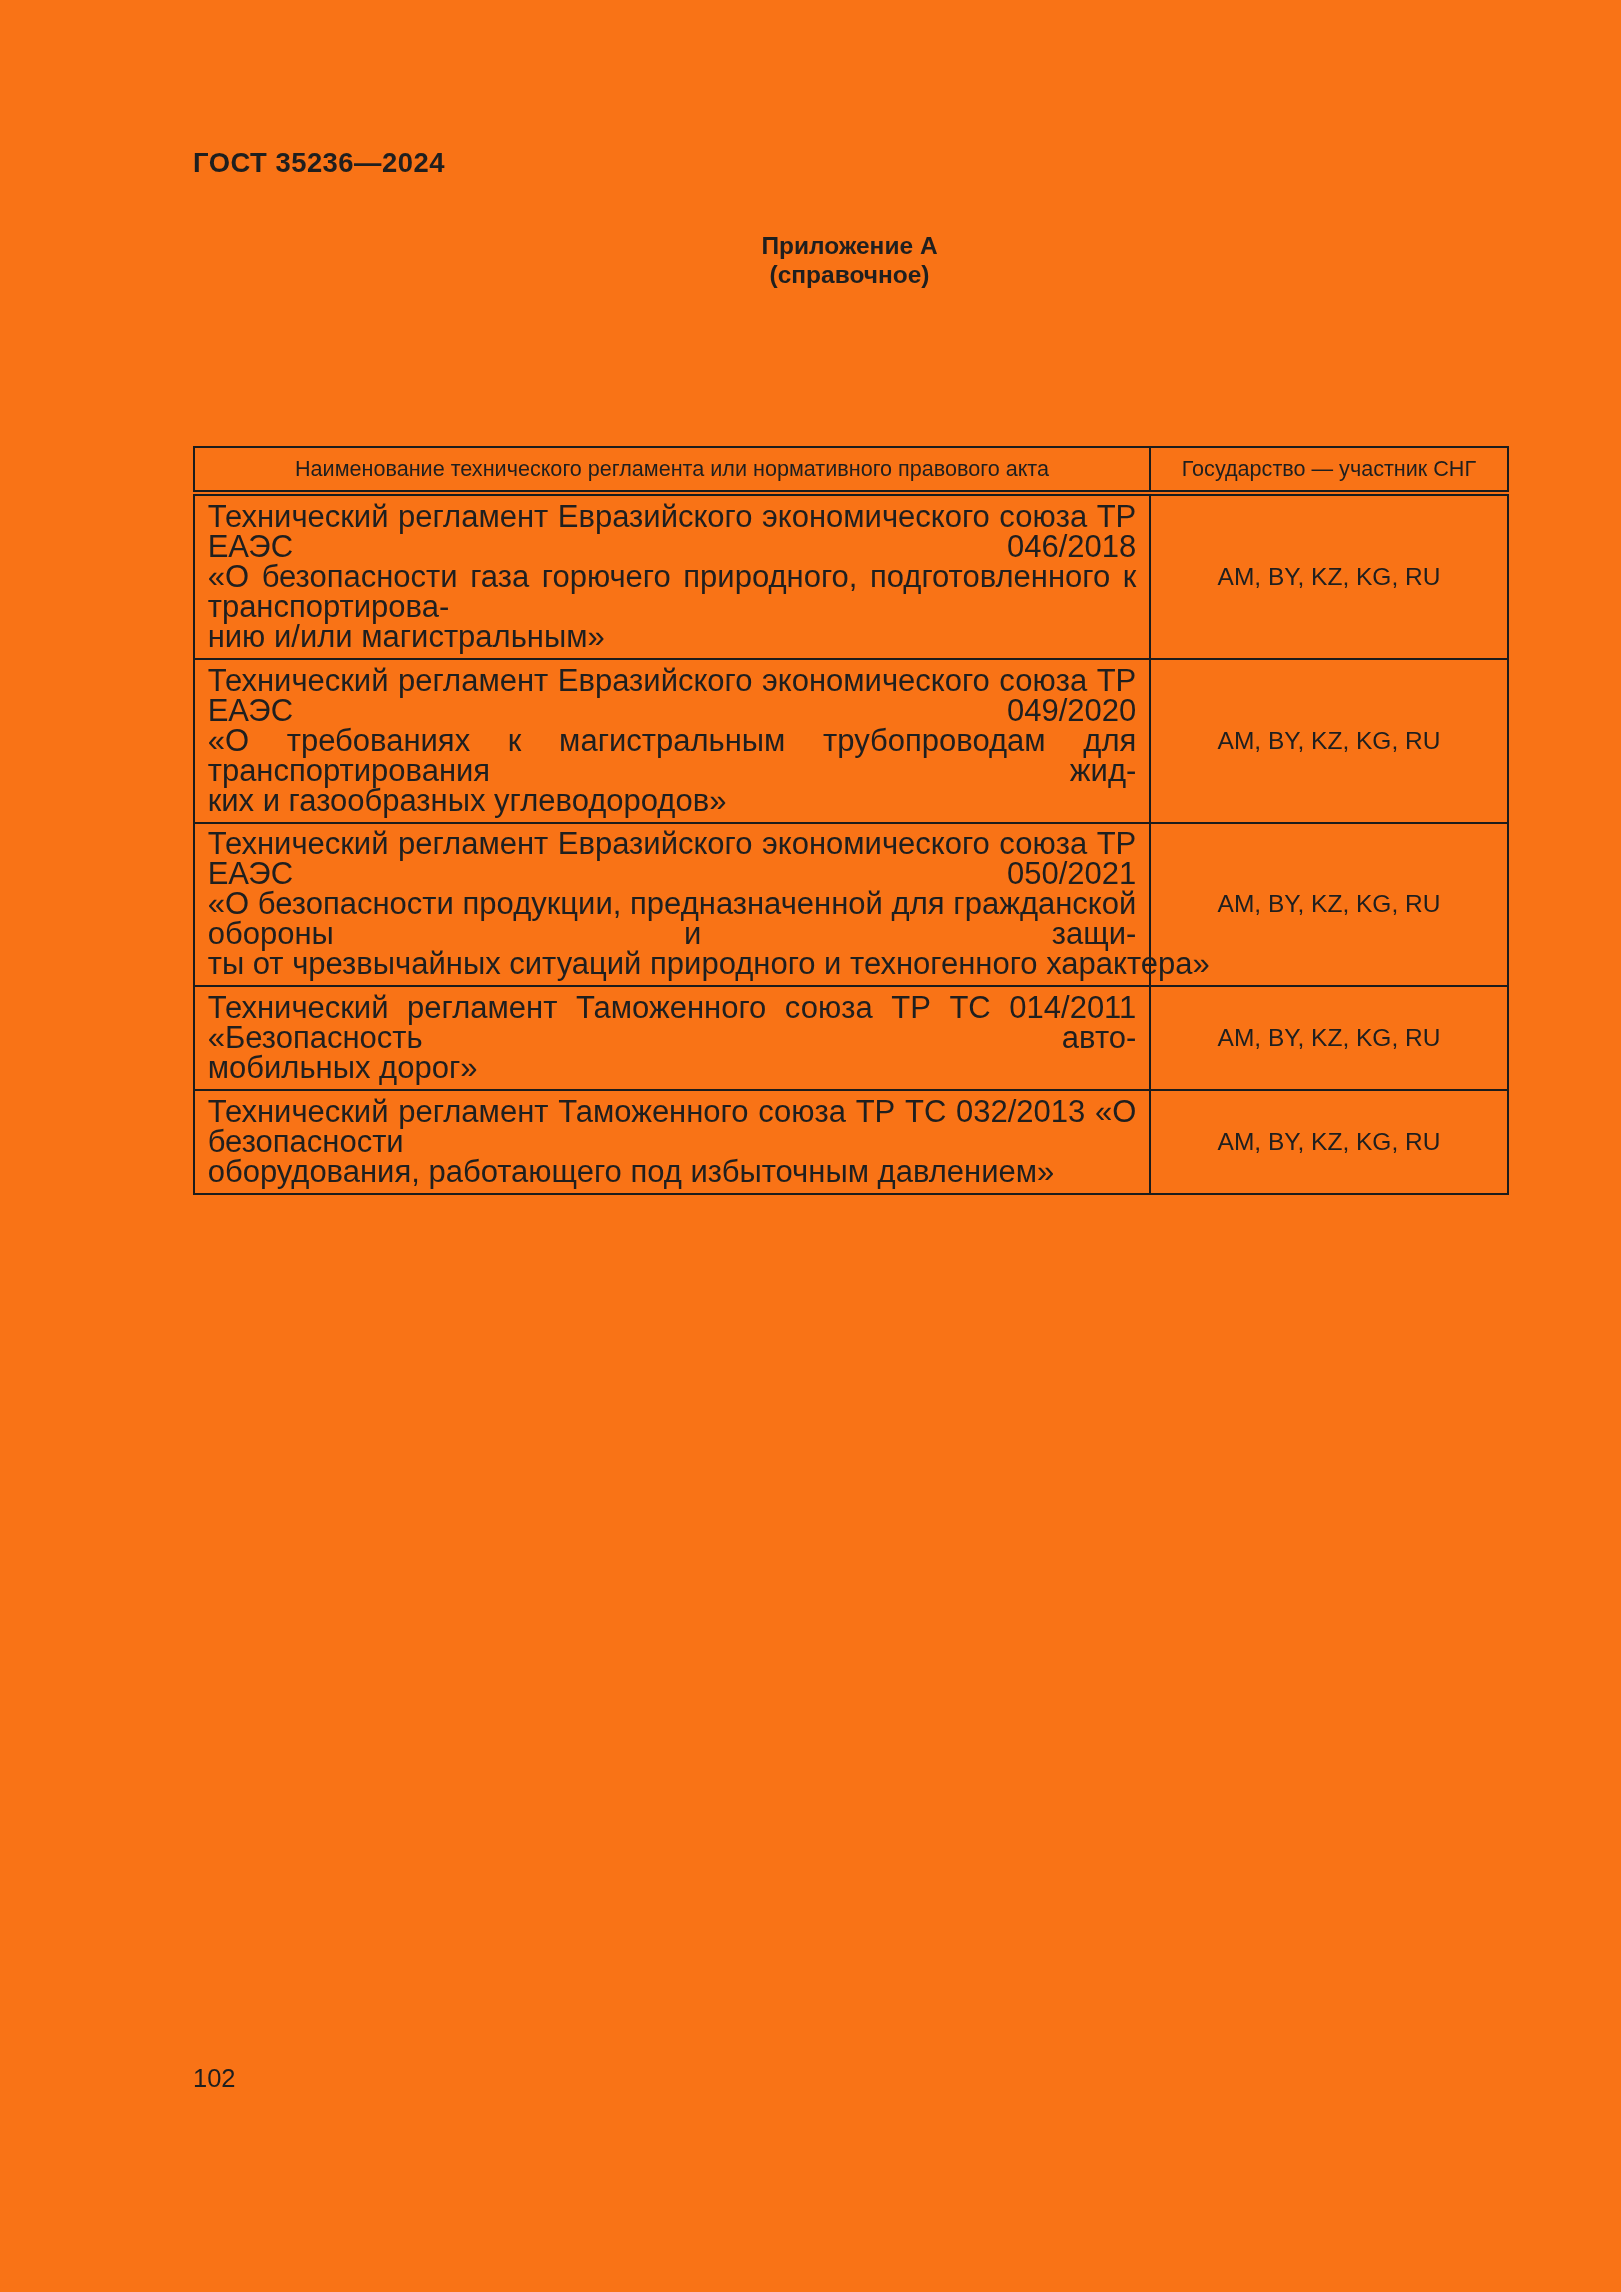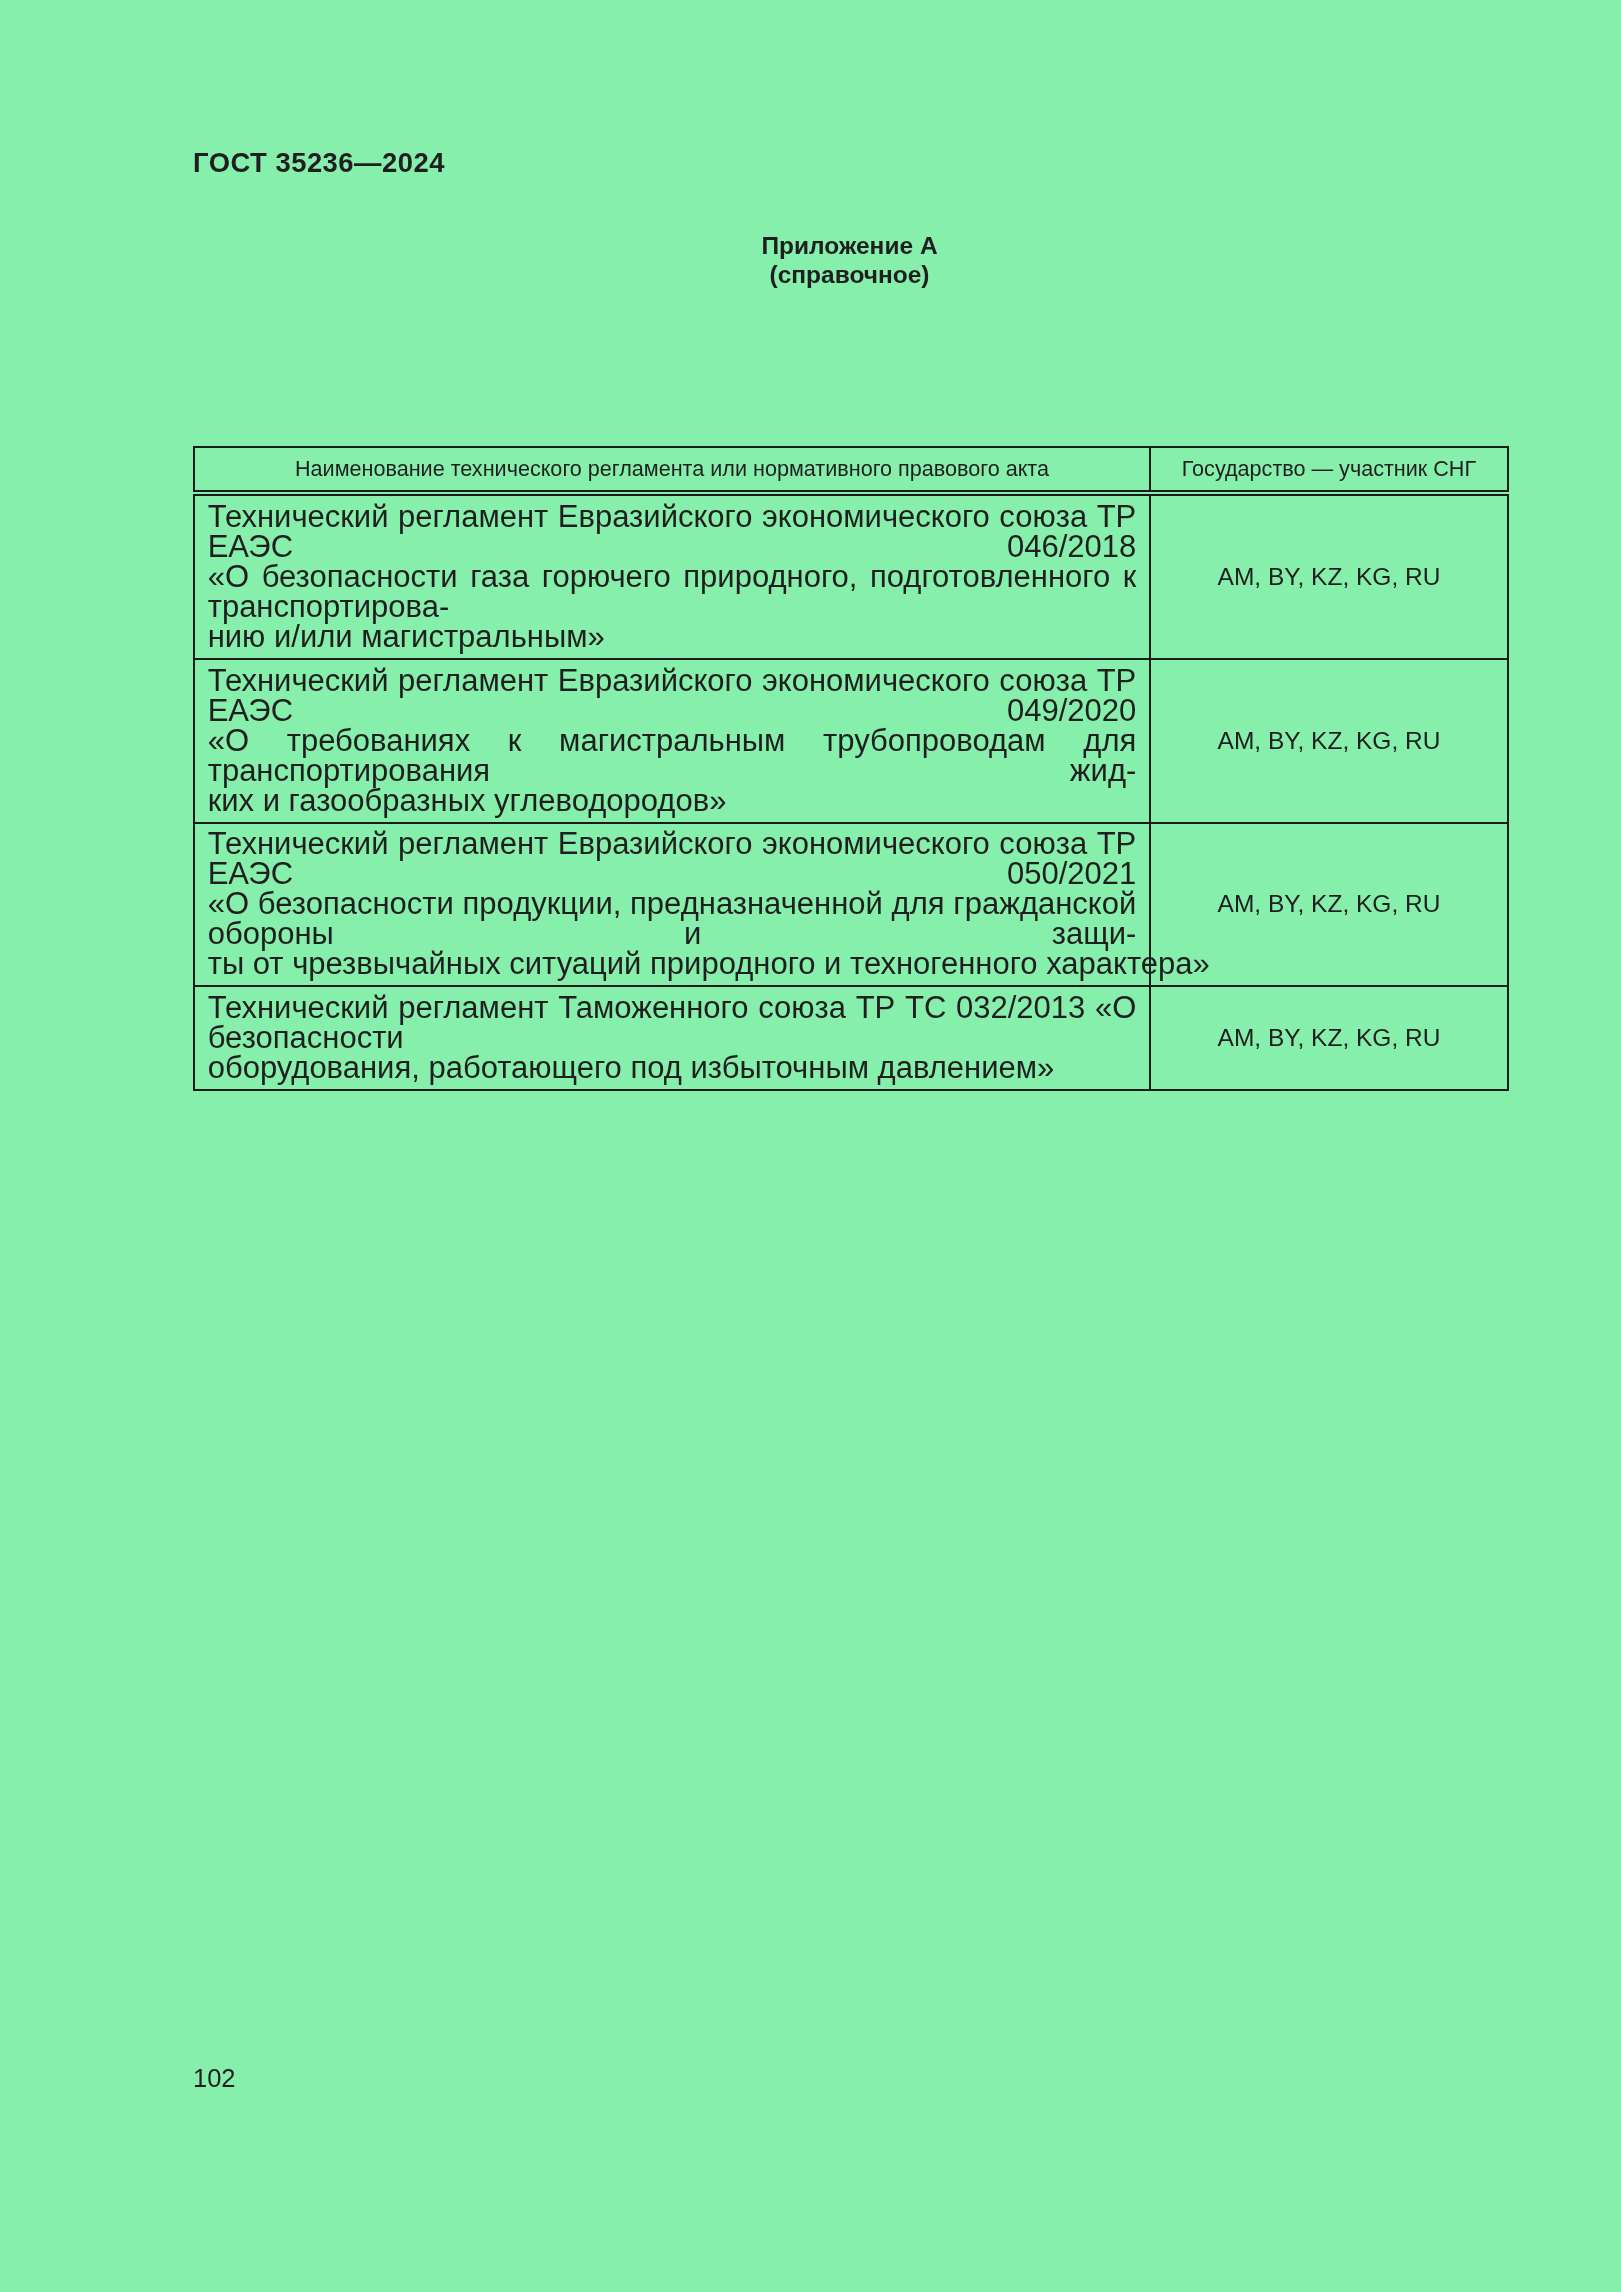--- a/index.html
+++ b/index.html
@@ -2,21 +2,21 @@
 <html><head>
 <meta charset="utf-8">
 <style>
   * { margin: 0; padding: 0; box-sizing: border-box; }
   html, body { background: #e8e8e8; }
   .page {
     position: relative;
     width: 1621px;
     height: 2293px;
     margin: 0 auto;
-    background: #86efac;
+    background: #f97316;
     font-family: "Liberation Sans", "DejaVu Sans", sans-serif;
     color: #1f1f1f;
     overflow: hidden;
   }
   .doc-code {
     position: absolute;
     top: 147px;
     left: 193px;
     font-size: 27.4px;
     font-weight: bold;
@@ -142,20 +142,27 @@
         <td class="state-cell">AM, BY, KZ, KG, RU</td>
       </tr>
       <tr class="r3c">
         <td class="name-cell">
           <div class="line just">Технический регламент Евразийского экономического союза ТР ЕАЭС 050/2021</div>
           <div class="line just">«О безопасности продукции, предназначенной для гражданской обороны и защи-</div>
           <div class="line">ты от чрезвычайных ситуаций природного и техногенного характера»</div>
         </td>
         <td class="state-cell">AM, BY, KZ, KG, RU</td>
       </tr>
+      <tr class="r2">
+        <td class="name-cell">
+          <div class="line just">Технический регламент Таможенного союза ТР ТС 014/2011 «Безопасность авто-</div>
+          <div class="line">мобильных дорог»</div>
+        </td>
+        <td class="state-cell">AM, BY, KZ, KG, RU</td>
+      </tr>
       <tr class="r2b">
         <td class="name-cell">
           <div class="line just">Технический регламент Таможенного союза ТР ТС 032/2013 «О безопасности</div>
           <div class="line">оборудования, работающего под избыточным давлением»</div>
         </td>
         <td class="state-cell">AM, BY, KZ, KG, RU</td>
       </tr>
     </tbody>
       </table>
   </div>

